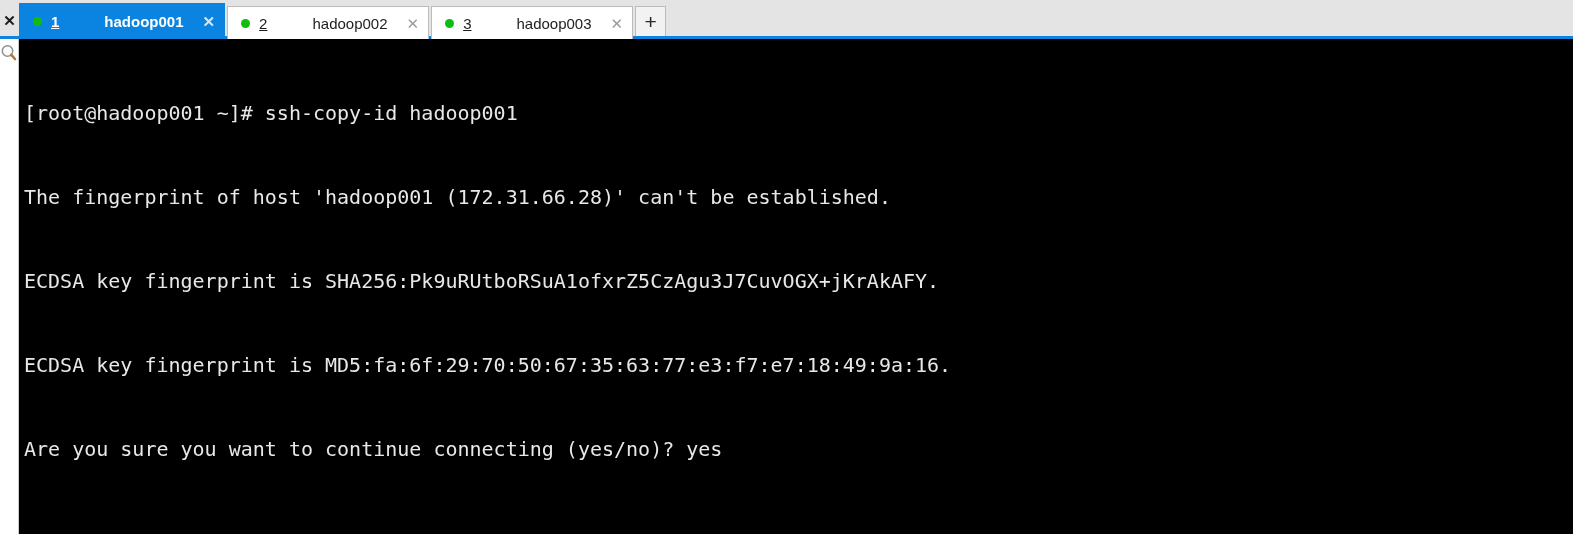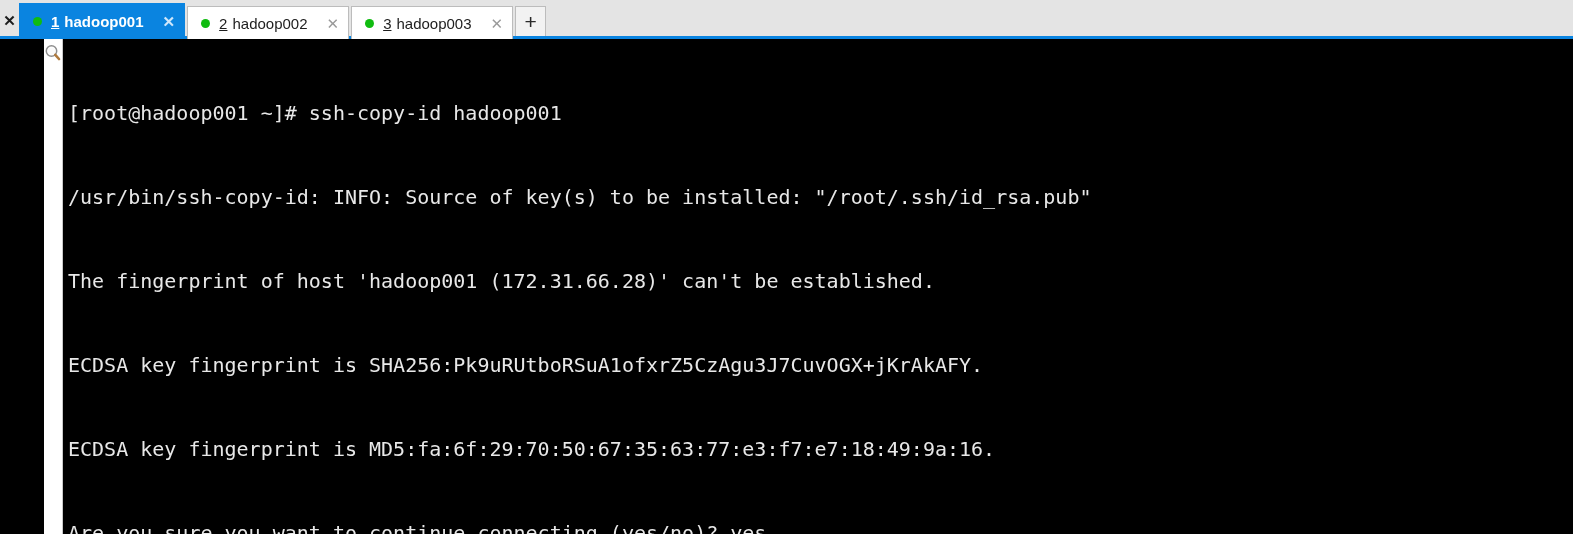--- a/index.html
+++ b/index.html
@@ -78,21 +78,21 @@
     width: 9px; height: 9px;
     border-radius: 50%;
     background: #10bc10;
     margin-right: 9px;
     flex: 0 0 9px;
   }
   .tab .idx {
     text-decoration: underline;
     margin-right: 5px;
   }
-  .tab .tname { margin-right: 16px; }
+  .tab .tname { margin-right: 16px; margin-left: 40px; }
   .tab .tclose {
     font-size: 15px;
     color: #9a9a9a;
     line-height: 1;
     padding: 0 3px;
     font-family: "Liberation Sans", sans-serif;
   }
   .tab.active .tclose { color: #cfe7fb; }
   .tab-add {
     height: 33px;
@@ -108,21 +108,20 @@
     font-family: "Liberation Sans", sans-serif;
     line-height: 1;
     padding-bottom: 3px;
   }
 
   
   .body-row {
     display: flex;
     flex: 1 1 auto;
     min-height: 0;
-    margin-left: 44px;
   }
   .leftrail {
     width: 19px;
     flex: 0 0 19px;
     background: #ffffff;
     border-right: 1px solid #c9c9c9;
     display: flex;
     flex-direction: column;
     align-items: center;
     padding-top: 4px;
@@ -192,21 +191,20 @@
         <svg width="18" height="20" viewBox="0 0 18 20">
           <circle cx="7.5" cy="8" r="5.2" fill="none" stroke="#8f8f8f" stroke-width="1.5"></circle>
           <circle cx="7.5" cy="8" r="3.6" fill="#fbfbfb"></circle>
           <line x1="11.3" y1="11.8" x2="15" y2="16" stroke="#b07a3c" stroke-width="2.6" stroke-linecap="round"></line>
         </svg>
       </span>
     </div>
 
     <div class="terminal">
       <div class="tline">[root@hadoop001 ~]# ssh-copy-id hadoop001</div>
-      <div class="tline">/usr/bin/ssh-copy-id: INFO: Source of key(s) to be installed: "/root/.ssh/id_rsa.pub"</div>
       <div class="tline">The fingerprint of host 'hadoop001 (172.31.66.28)' can't be established.</div>
       <div class="tline">ECDSA key fingerprint is SHA256:Pk9uRUtboRSuA1ofxrZ5CzAgu3J7CuvOGX+jKrAkAFY.</div>
       <div class="tline">ECDSA key fingerprint is MD5:fa:6f:29:70:50:67:35:63:77:e3:f7:e7:18:49:9a:16.</div>
       <div class="tline">Are you sure you want to continue connecting (yes/no)? yes</div>
       
       
       
       
       
       

